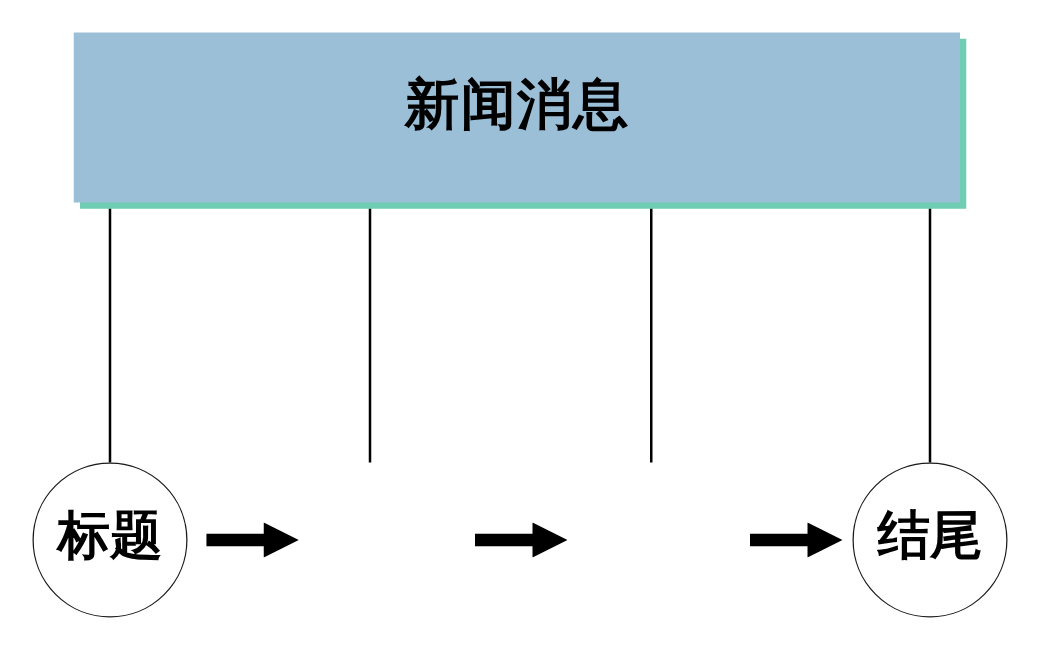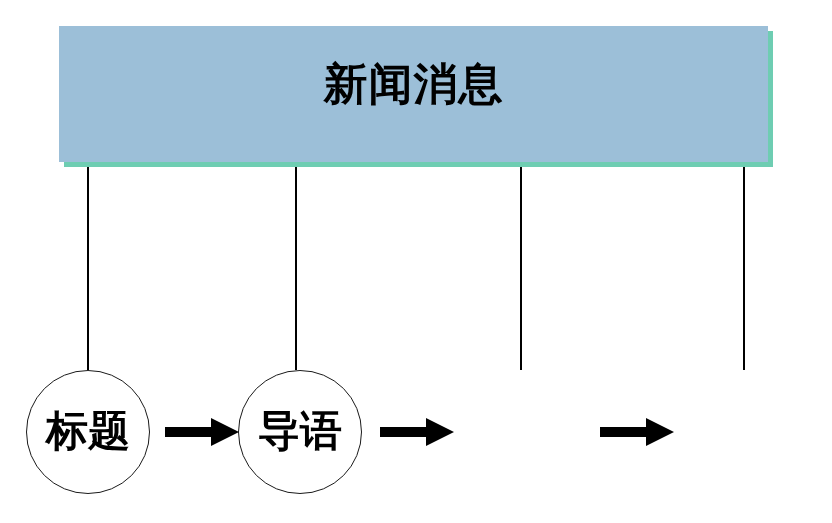--- a/index.html
+++ b/index.html
@@ -63,20 +63,21 @@
     position: absolute;
     width: 124px;
     height: 124px;
     border: 1.3px solid #1a1a1a;
     border-radius: 50%;
     background: #ffffff;
     box-sizing: border-box;
     display: flex;
     align-items: center;
     justify-content: center;
+    font-family: Liberation Mono, monospace;
   }
   .node-label {
     font-size: 42px;
     font-weight: bold;
     color: #000000;
     line-height: 1;
     letter-spacing: 0px;
     padding-bottom: 3px;
     white-space: nowrap;
   }
@@ -101,25 +102,25 @@
 
   <div class="connector" style="left:87px; top:167px; height:203px;"></div>
   <div class="connector" style="left:295px; top:167px; height:203px;"></div>
   <div class="connector" style="left:520px; top:167px; height:203px;"></div>
   <div class="connector" style="left:743px; top:167px; height:203px;"></div>
 
   <div class="node" style="left:26px; top:370px;">
     <span class="node-label">标题</span>
   </div>
 
-  <div class="node" style="left:238px; top:370px;">
-    <span class="node-label">导语</span>
-  </div>
 
 
+  <div class="node" style="left:682px; top:370px;">
+    <span class="node-label">结尾</span>
+  </div>
 
   <div class="arrow" style="left:165px; top:418px; width:74px;">
     <svg width="74" height="28" viewBox="0 0 74 28" xmlns="http://www.w3.org/2000/svg">
       <path d="M0,9 L46,9 L46,0 L74,14 L46,28 L46,19 L0,19 Z" fill="#000000"></path>
     </svg>
   </div>
 
   <div class="arrow" style="left:380px; top:418px; width:74px;">
     <svg width="74" height="28" viewBox="0 0 74 28" xmlns="http://www.w3.org/2000/svg">
       <path d="M0,9 L46,9 L46,0 L74,14 L46,28 L46,19 L0,19 Z" fill="#000000"></path>

